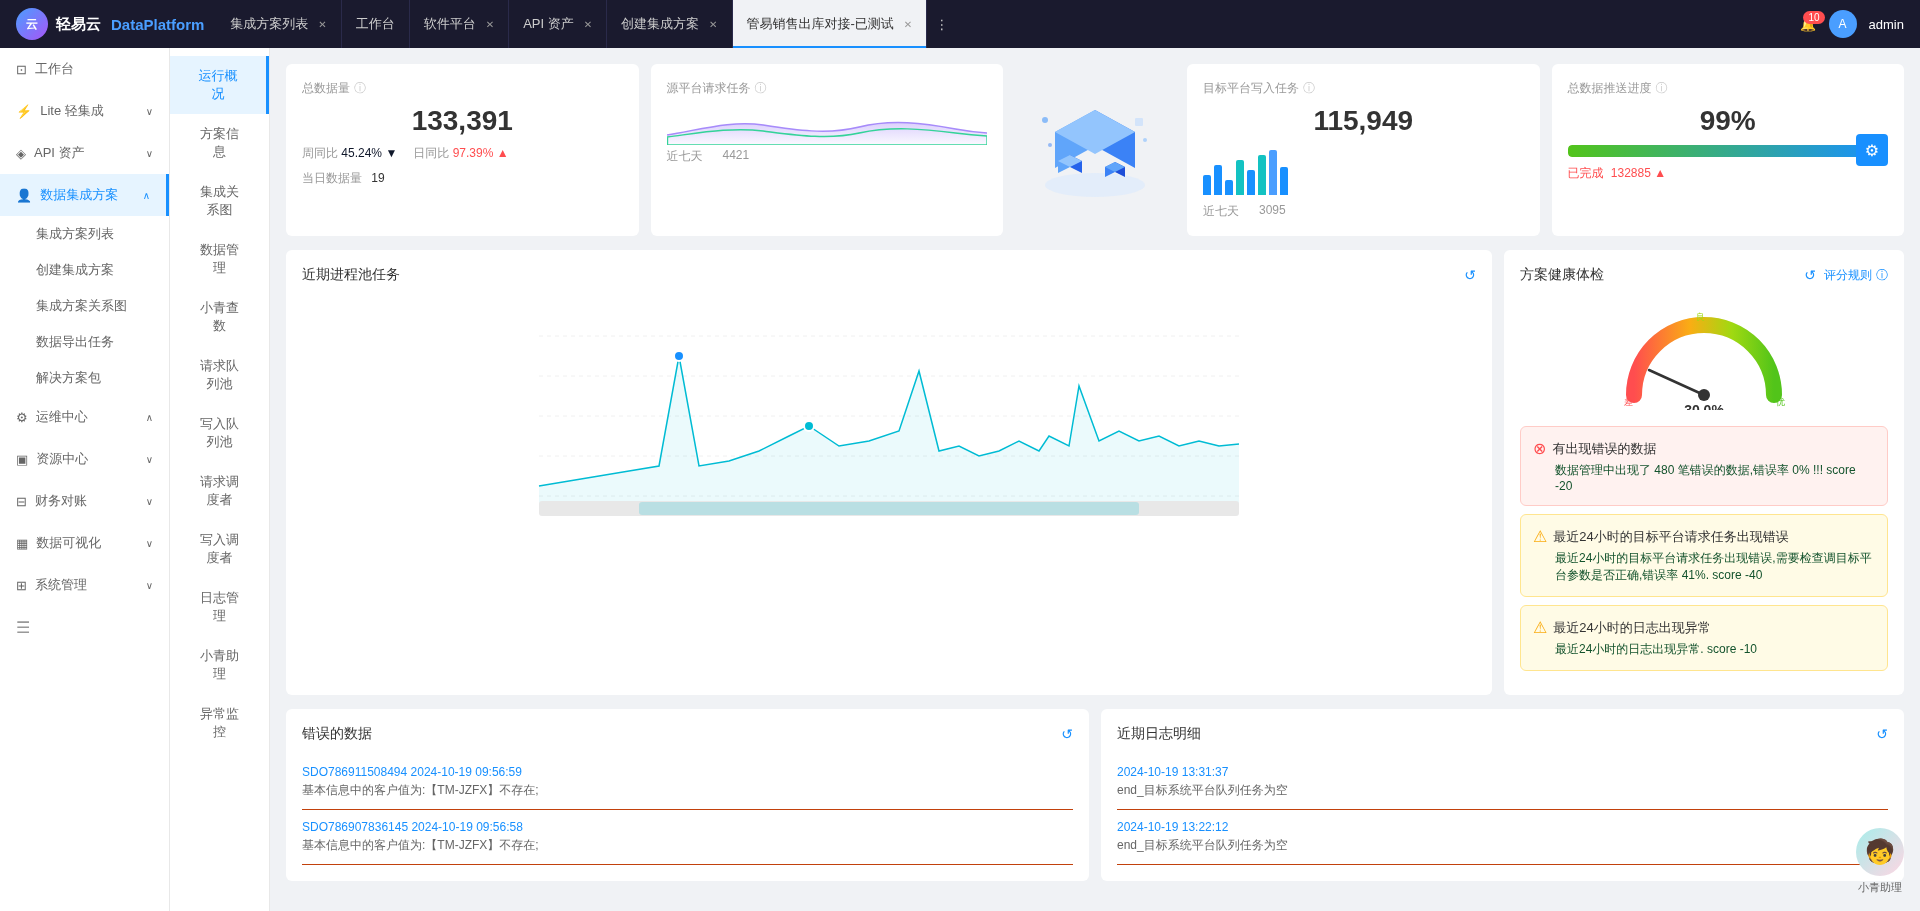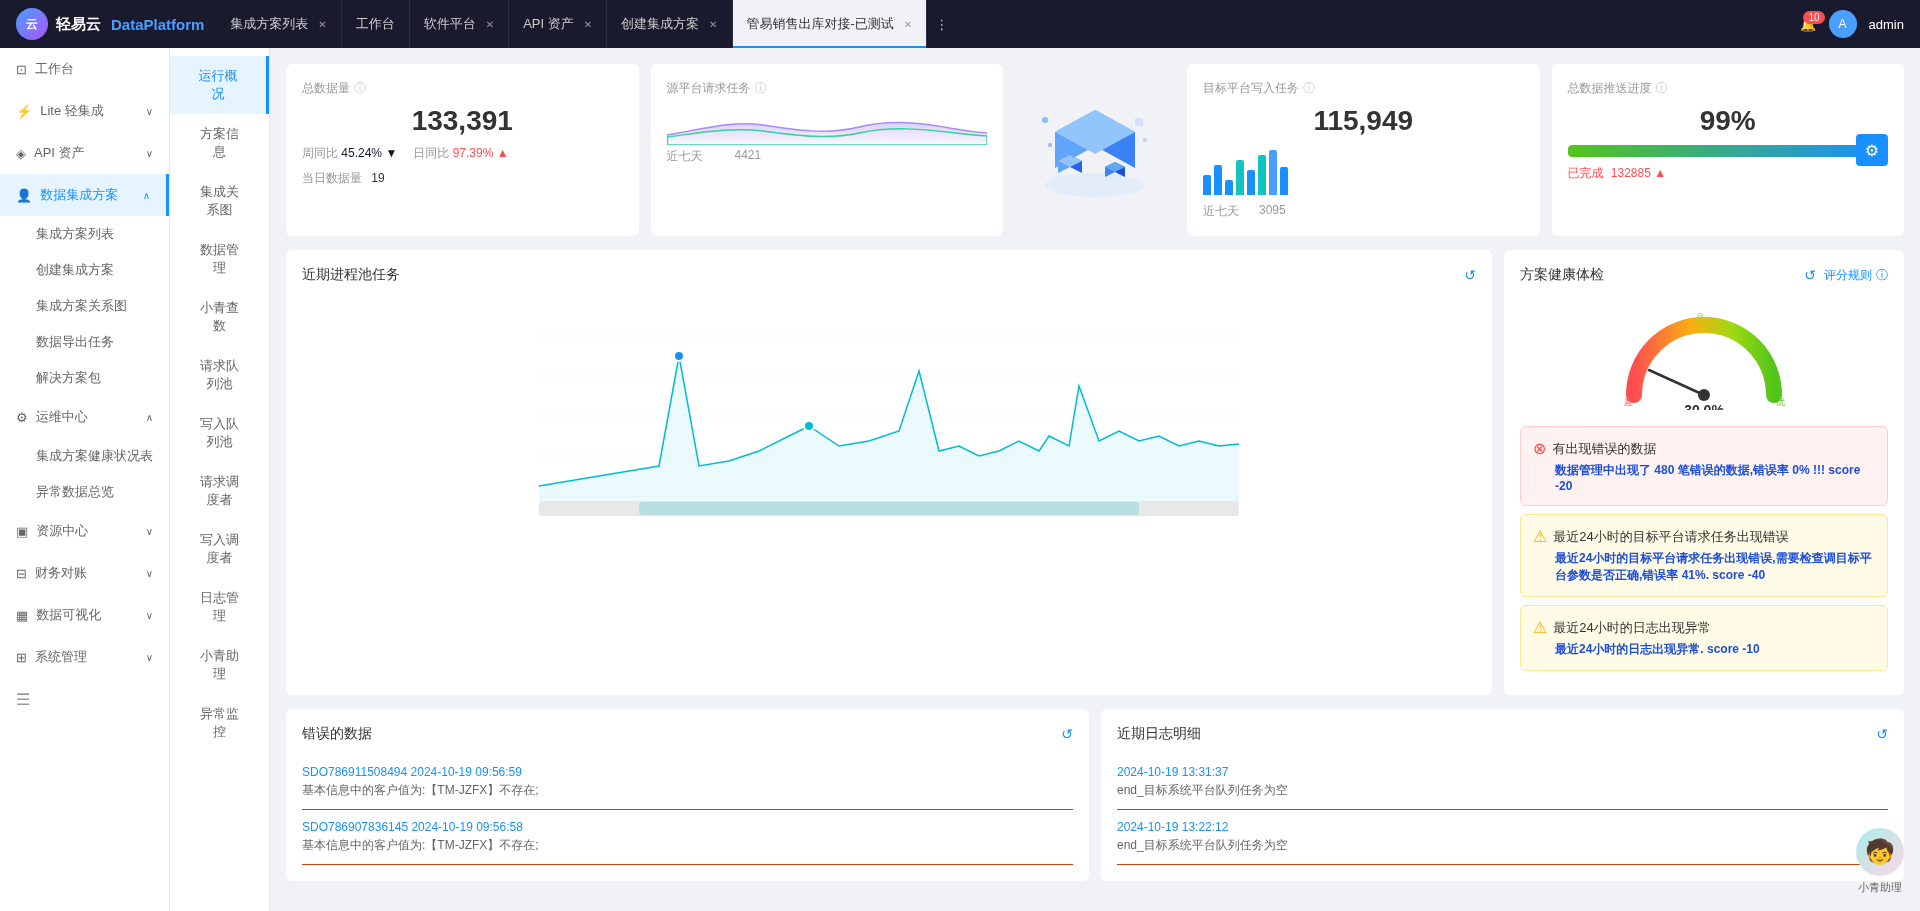--- a/index.html
+++ b/index.html
@@ -68,21 +68,21 @@
     .score-rule { color: #1890ff; font-size: 12px; cursor: pointer; display: flex; align-items: center; gap: 4px; }
 
     
     .gauge-container { display: flex; justify-content: center; margin-bottom: 16px; }
 
     
     .alert-item { border-radius: 6px; padding: 12px; margin-bottom: 8px; font-size: 12px; }
     .alert-error { background: #fff2f0; border: 1px solid #ffccc7; }
     .alert-warning { background: #fffbe6; border: 1px solid #ffe58f; }
     .alert-header { display: flex; align-items: center; gap: 6px; font-weight: 500; font-size: 13px; margin-bottom: 4px; }
-    .alert-body { color: #1d4ed8; padding-left: 22px; font-weight: bold; }
+    .alert-body { color: #14532d; padding-left: 22px; }
 
     
     .bottom-row { display: grid; grid-template-columns: 1fr 1fr; gap: 12px; }
     .data-list-card { background: white; border-radius: 6px; padding: 16px; }
     .data-row { padding: 10px 0; border-bottom: 1px solid #c2410c; }
     .data-row-id { color: #1890ff; font-size: 12px; margin-bottom: 3px; }
     .data-row-desc { color: #666; font-size: 12px; }
 
     
     .settings-btn { position: absolute; right: 0; top: 50%; transform: translateY(-50%); background: #1890ff; color: white; border: none; width: 32px; height: 32px; border-radius: 4px; cursor: pointer; display: flex; align-items: center; justify-content: center; font-size: 16px; }
@@ -189,28 +189,20 @@
         <span>数据导出任务</span>
       </div>
       <div class="sidebar-item">
         <span>解决方案包</span>
       </div>
     </div>
     <div class="sidebar-item">
       <span>⚙</span>
       <span>运维中心</span>
       <span class="chevron">∧</span>
-    </div>
-    <div class="sidebar-sub">
-      <div class="sidebar-item">
-        <span>集成方案健康状况表</span>
-      </div>
-      <div class="sidebar-item">
-        <span>异常数据总览</span>
-      </div>
     </div>
     <div class="sidebar-item">
       <span>▣</span>
       <span>资源中心</span>
       <span class="chevron">∨</span>
     </div>
     <div class="sidebar-item">
       <span>⊟</span>
       <span>财务对账</span>
       <span class="chevron">∨</span>
@@ -301,21 +293,21 @@
                 <stop offset="0%" stop-color="#a78bfa" stop-opacity="0.4"></stop>
                 <stop offset="100%" stop-color="#a78bfa" stop-opacity="0.05"></stop>
               </linearGradient>
             </defs>
             <path d="M0,30 C20,25 40,15 60,20 C80,25 100,30 120,22 C140,14 160,18 180,24 C190,27 200,28 200,28 L200,40 L0,40 Z" fill="url(#waveGrad)"></path>
             <path d="M0,30 C20,25 40,15 60,20 C80,25 100,30 120,22 C140,14 160,18 180,24 C190,27 200,28 200,28" fill="none" stroke="#a78bfa" stroke-width="1.5"></path>
             <path d="M0,32 C20,28 40,22 60,26 C80,30 100,35 120,28 C140,21 160,24 180,28 C190,30 200,31 200,31 L200,40 L0,40 Z" fill="none" stroke="#34d399" stroke-width="1.5"></path>
           </svg>
           <div class="sub-info">
             <span>近七天</span>
-            <span style="margin-left:16px;">4421</span>
+            <span style="margin-left:4px;">4421</span>
           </div>
         </div>
 
         <div class="stat-card-img">
           <svg width="140" height="120" viewBox="0 0 140 120">
             <defs>
               <linearGradient id="blueGrad" x1="0" y1="0" x2="1" y2="1">
                 <stop offset="0%" stop-color="#60a5fa"></stop>
                 <stop offset="100%" stop-color="#2563eb"></stop>
               </linearGradient>

